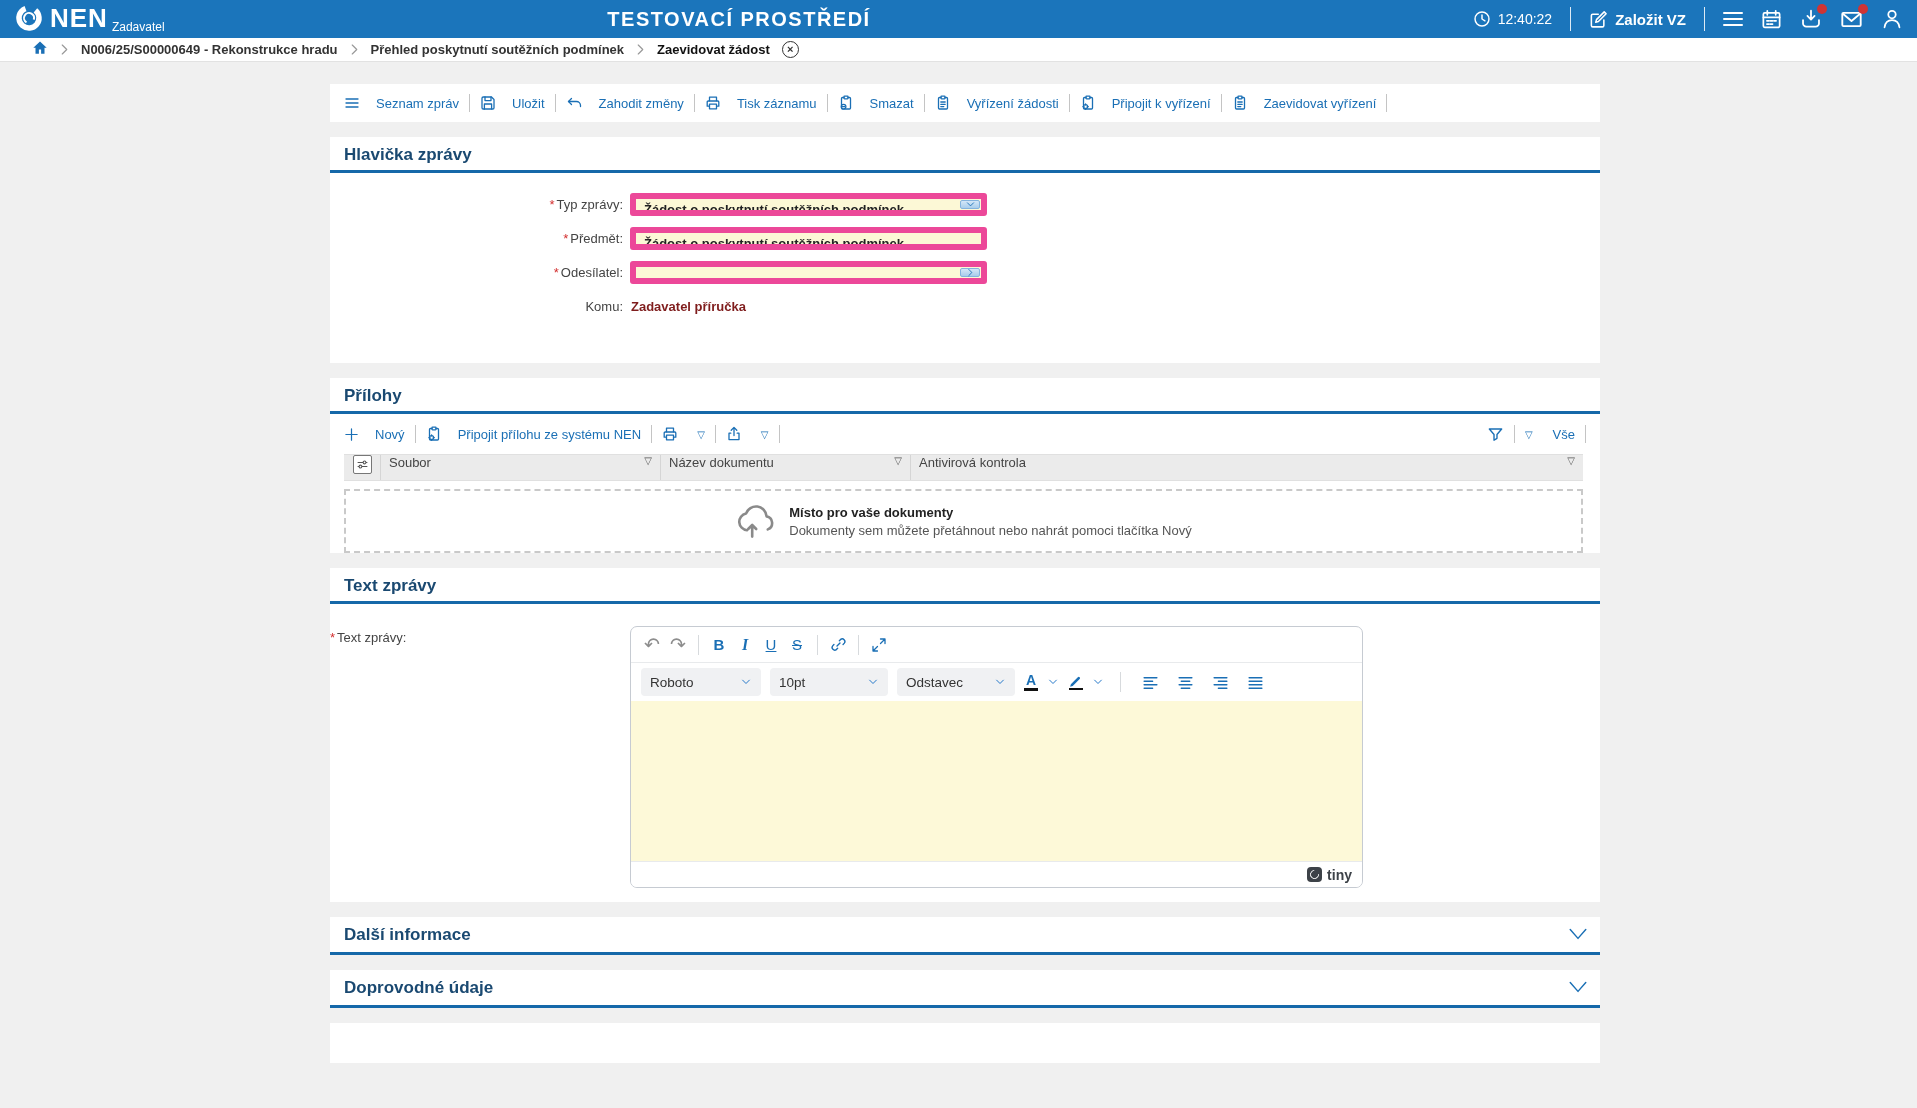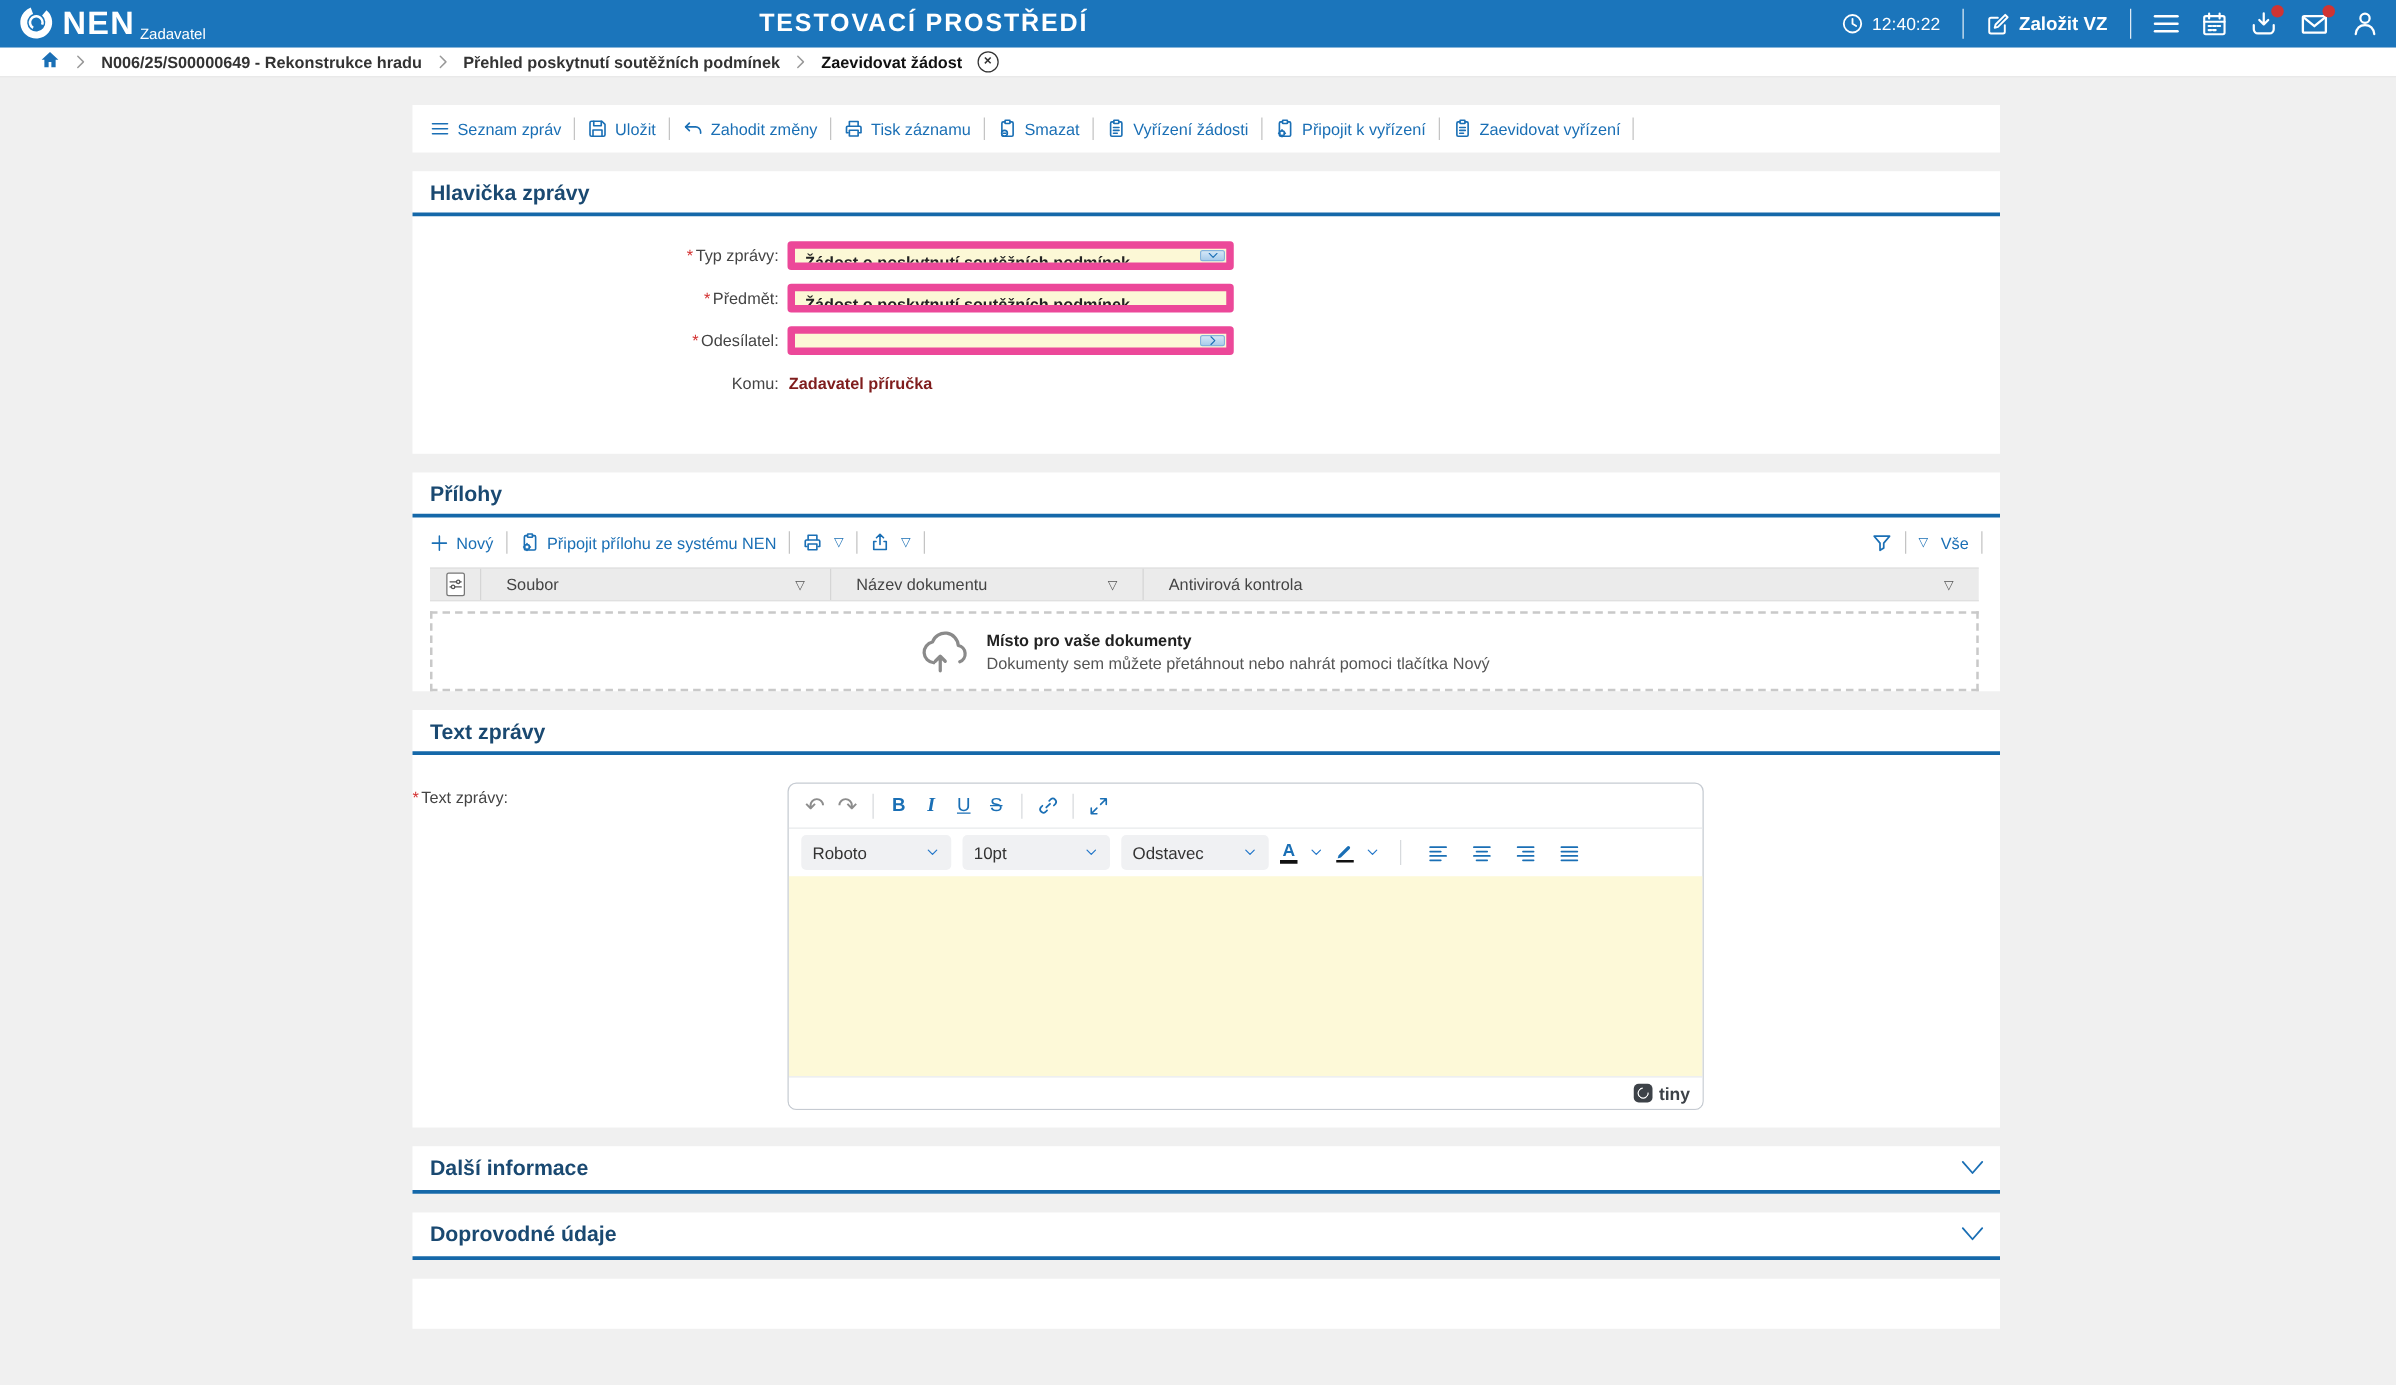--- a/index.html
+++ b/index.html
@@ -35,21 +35,21 @@
   .content { margin:22px 0 0 330px; width:1270px; }
   .panel { background:#fff; margin-bottom:15px; }
 
   .sec-head { display:flex; align-items:center; padding:8px 14px 5px; }
   .sec-title { font-size:17px; font-weight:bold; color:#1a4971; }
   .rule { height:3px; background:#1568a9; }
   .chev-right { margin-left:auto; margin-right:12px; display:flex; cursor:pointer; color:#1a6fb5; }
 
   
   .action-bar { height:38px; display:flex; align-items:center; padding:0 8px 0 14px; }
-  .ab-item { display:flex; align-items:center; gap:6px; color:#1a6fb5; font-size:13px; cursor:pointer; white-space:nowrap; }
+  .ab-item { display:flex; align-items:center; gap:16px; color:#1a6fb5; font-size:13px; cursor:pointer; white-space:nowrap; }
   .vdiv { width:1px; height:18px; background:#c4c4c4; margin:0 10px; }
 
   .ic { fill:none; stroke:currentColor; stroke-width:1.3; stroke-linecap:round; stroke-linejoin:round; flex:none; }
 
   
   .form-rows { padding:20px 0 34px; }
   .frow { display:flex; align-items:center; margin-bottom:11px; height:23px; }
   .flabel { width:300px; text-align:right; font-size:13px; color:#444; padding-right:7px; white-space:nowrap; }
   .req { color:#d32f2f; margin-right:2px; }
   .ctl { position:relative; width:357px; height:23px; background:#fcf8d6; border:6px solid #ec4899;
@@ -62,21 +62,21 @@
     border-radius:3px; background:#c7dff4; border:1px solid #8cb8dd; display:flex; align-items:center;
     justify-content:center; color:#1a6fb5; cursor:pointer; }
   .static-val { font-size:13px; font-weight:bold; color:#7f1d1d; padding-left:1px; }
 
   
   .attach-bar { height:40px; display:flex; align-items:center; padding:0 14px; }
   .attach-right { margin-left:auto; display:flex; align-items:center; }
   .tri { font-size:10px; color:#1a6fb5; margin-left:3px; }
   .grid-head { margin:0 17px 0 14px; height:27px; background:#ebebeb; display:flex; align-items:stretch;
     font-size:13px; color:#444; border:1px solid #e0e0e0; border-left:none; border-right:none; }
-  .gcell { display:flex; align-items:center; padding:0 20px; }
+  .gcell { display:flex; align-items:flex-start; padding:0 8px; }
   .gcell + .gcell { border-left:1px solid #d5d5d5; }
   .gcell .tri2 { margin-left:auto; font-size:10px; color:#555; }
   .gc-icon { width:36px; justify-content:center; }
   .gc-soubor { width:280px; }
   .gc-nazev { width:250px; }
   .gc-anti { flex:1; }
   .settings-box { width:19px; height:19px; border:1.2px solid #777; border-radius:2px; display:flex;
     align-items:center; justify-content:center; color:#555; cursor:pointer; background:#fff; }
   .dropzone { margin:8px 17px 12px 14px; border:2px dashed #c9c9c9; height:64px; display:flex;
     align-items:center; justify-content:center; gap:14px; }

